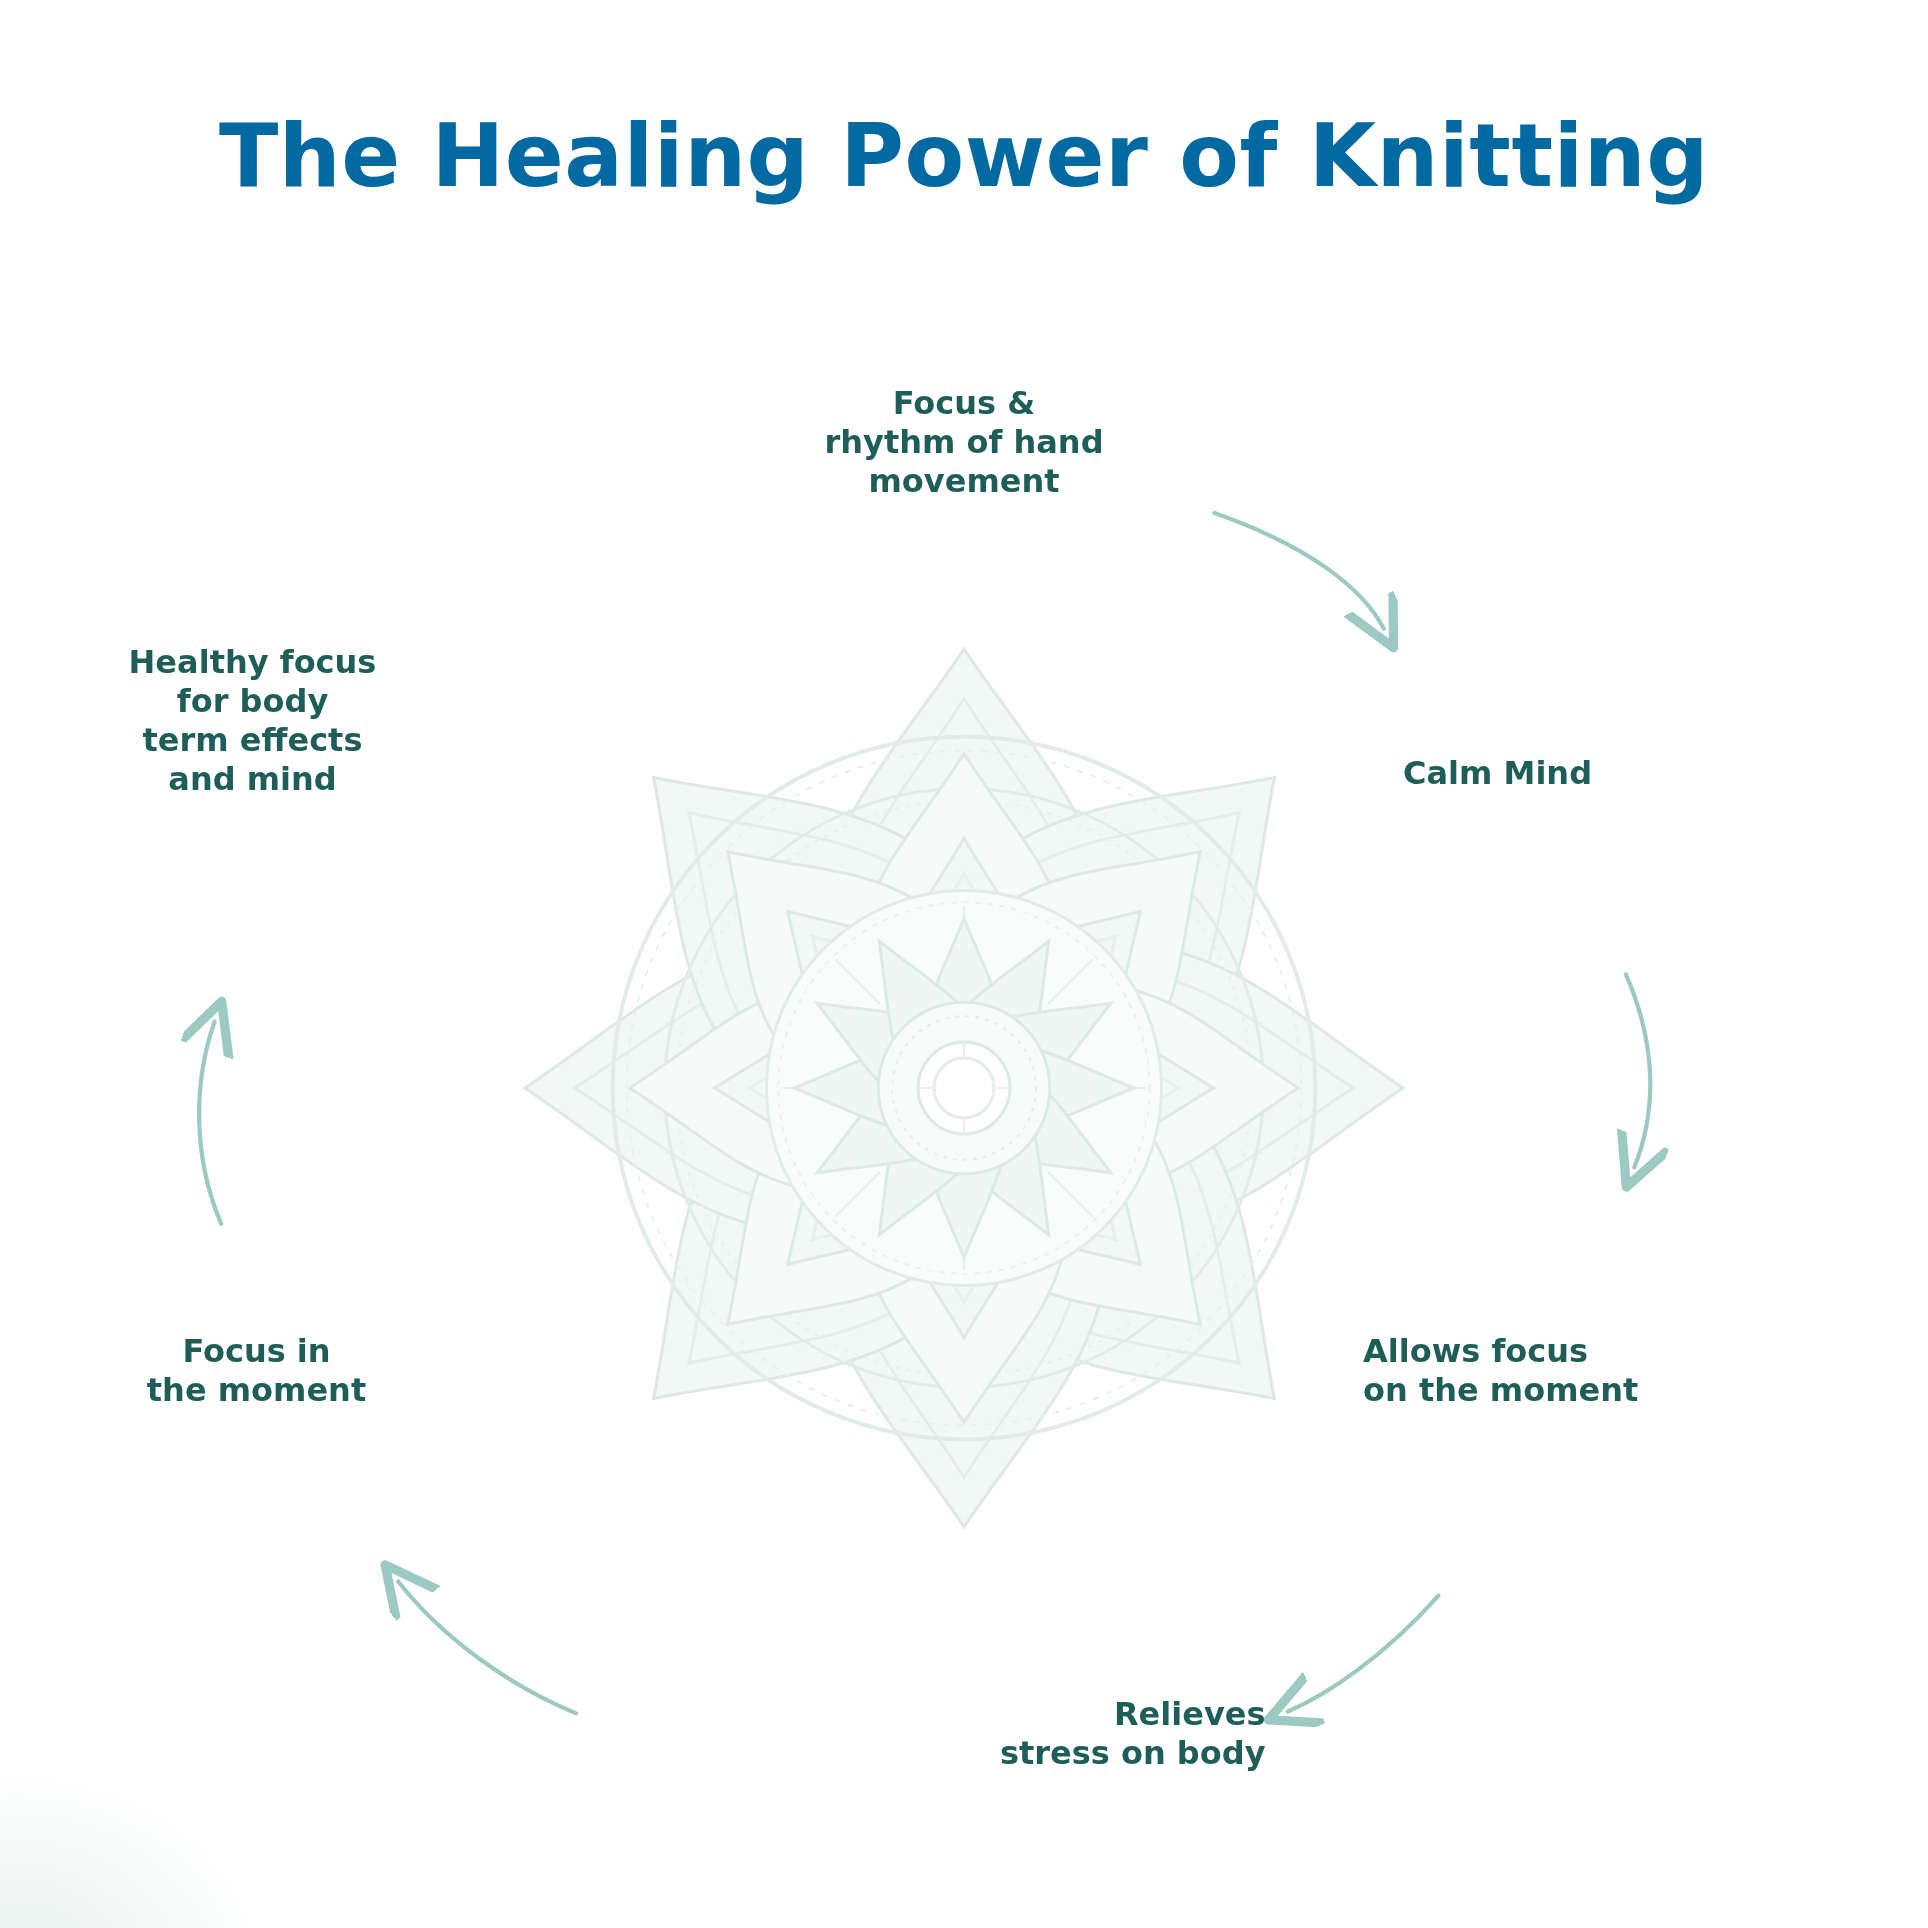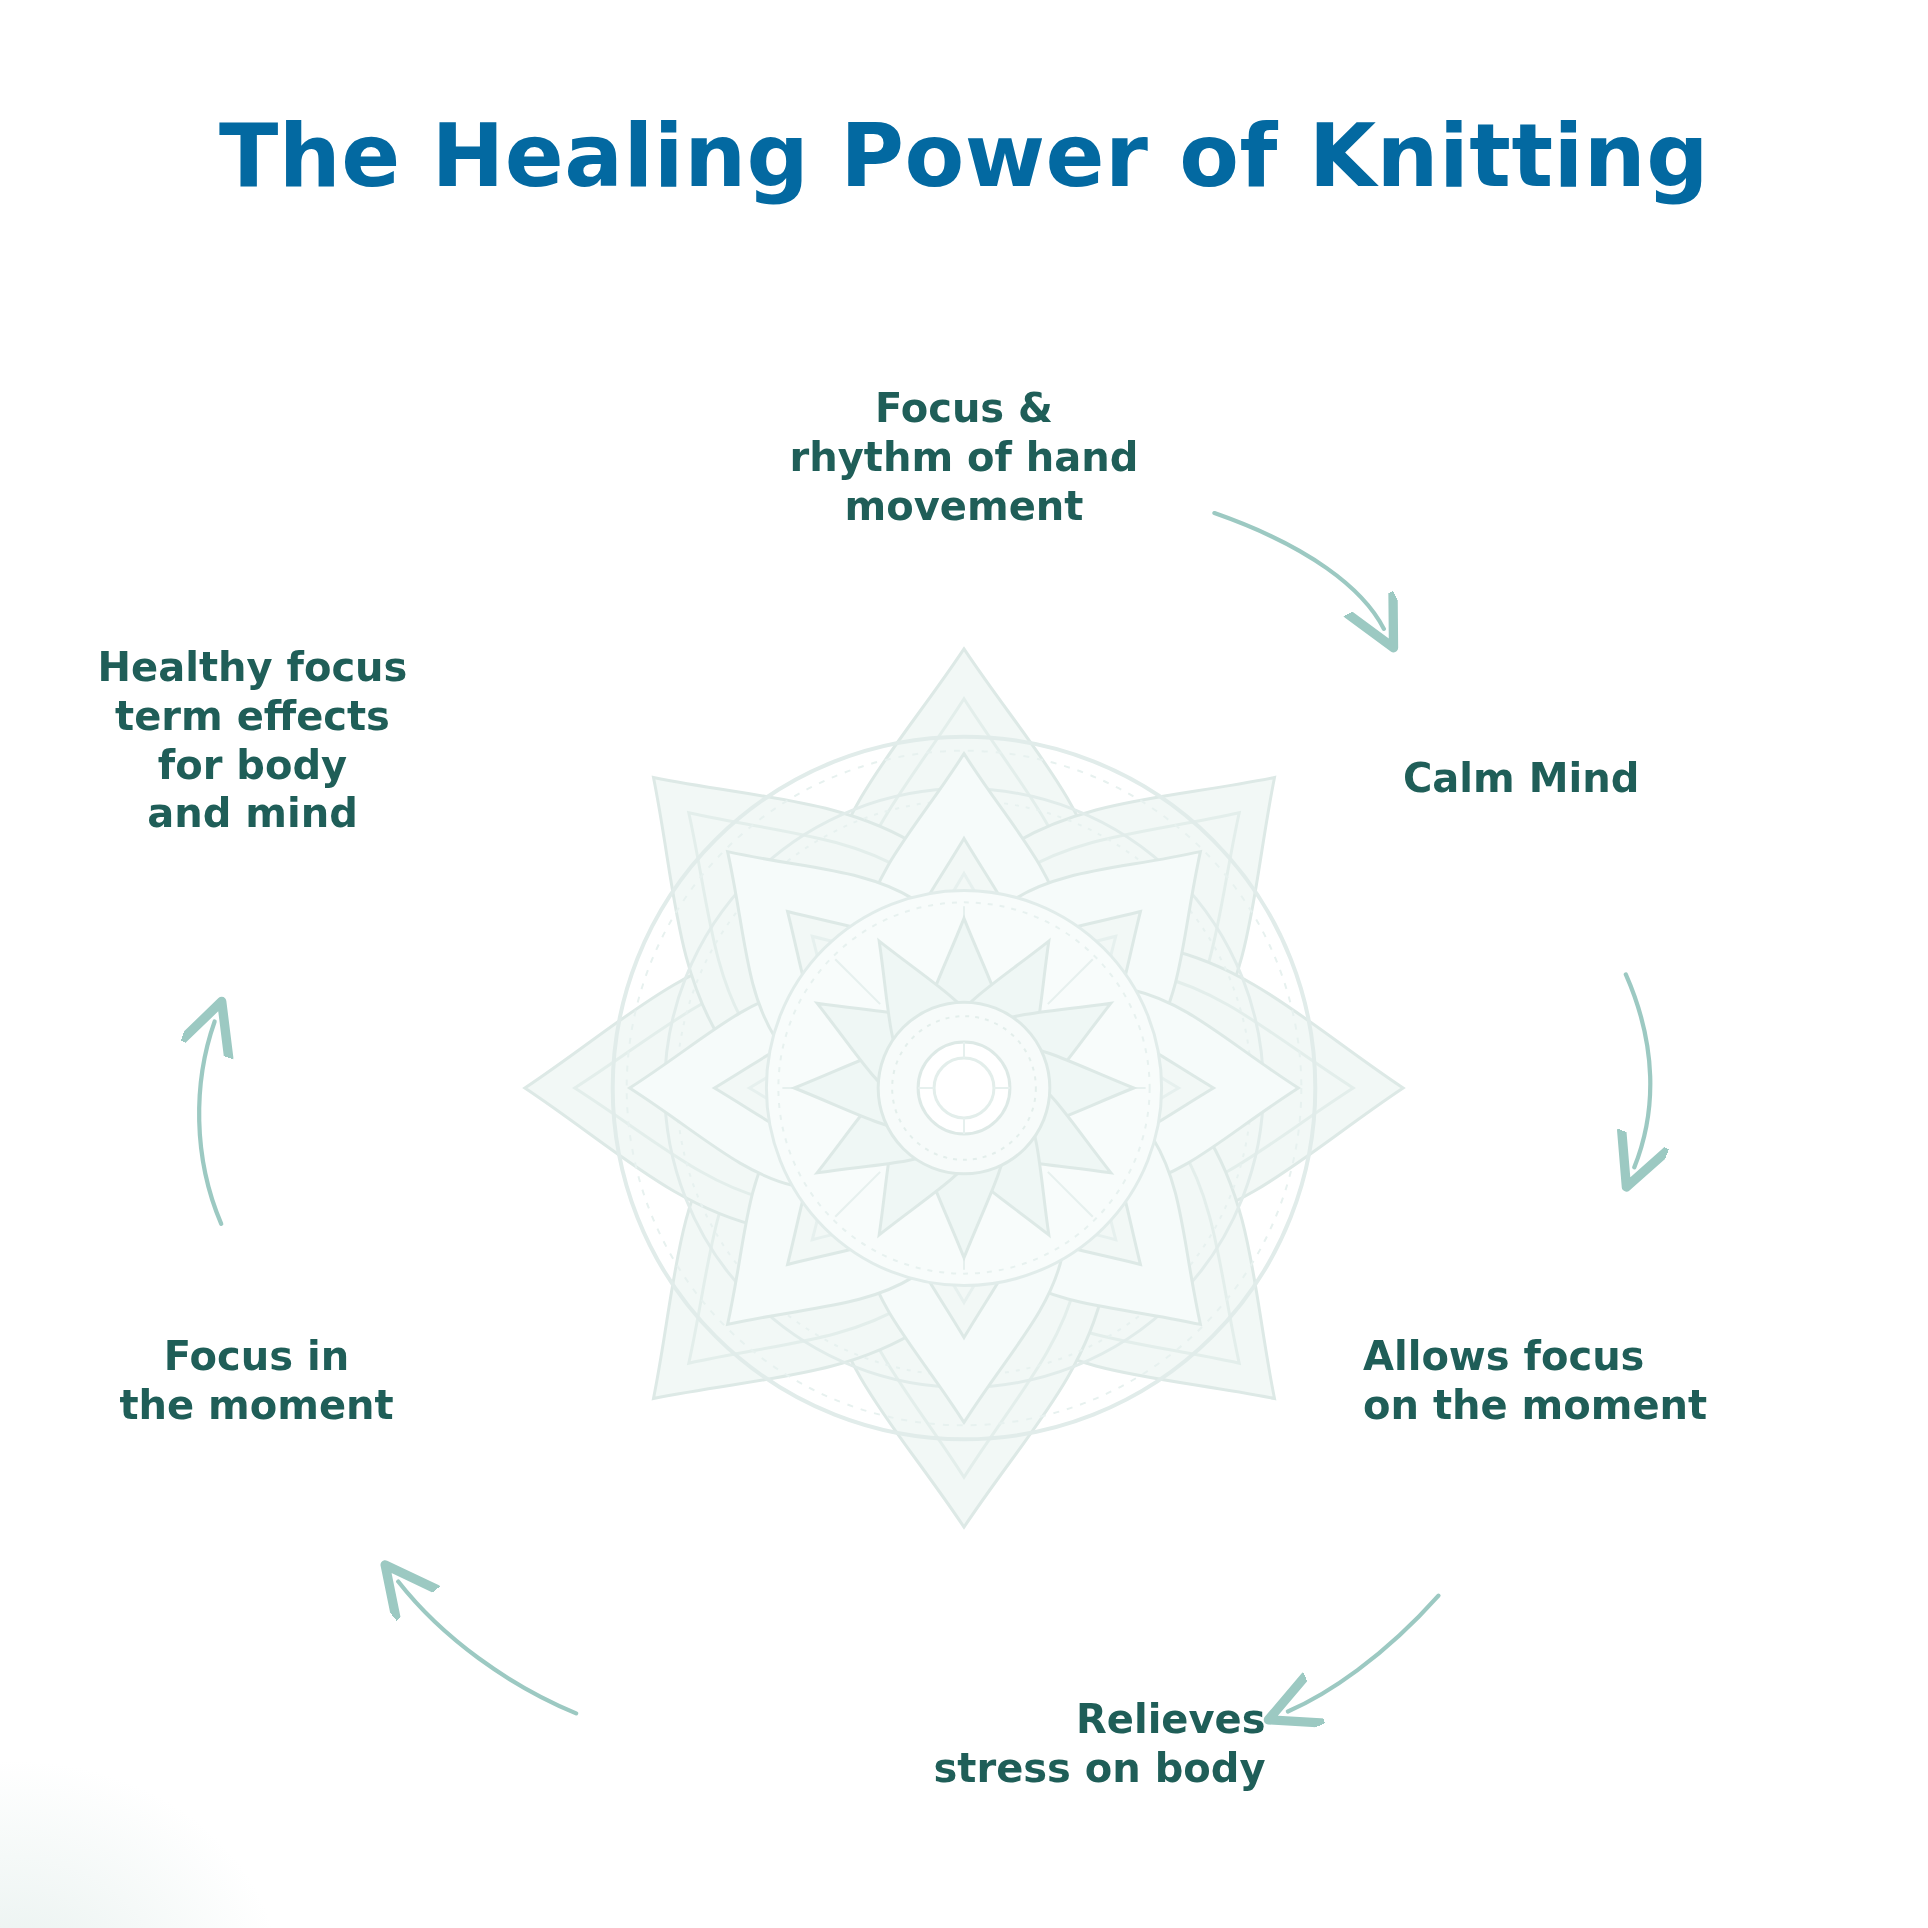--- a/index.html
+++ b/index.html
@@ -54,21 +54,21 @@
   }
   .arrows-layer {
     position: absolute;
     inset: 0;
     pointer-events: none;
   }
   .node-label {
     position: absolute;
     color: #1f5e58;
     font-weight: bold;
-    font-size: 40px;
+    font-size: 32px;
     line-height: 1.22;
     font-family: "DejaVu Sans", sans-serif;
   }
   .node-focus      { top: 384px;  left: 50%; transform: translateX(-50%); width: 490px; text-align: center; }
   .node-calm       { top: 754px;  left: 1403px; width: 395px; text-align: left; }
   .node-allows     { top: 1332px; left: 1363px; width: 395px; text-align: left; }
   .node-relieves   { top: 1695px; left: 50%; transform: translateX(-50%); width: 603px; text-align: right; }
   .node-peace      { top: 1332px; left: 87px;  width: 339px; text-align: center; }
   .node-healthy    { top: 643px;  left: 83px;  width: 339px; text-align: center; }
 </style>
@@ -211,19 +211,19 @@
     <div>stress on body</div>
   </div>
 
   <div class="node-label node-peace">
     <div>Focus in</div>
     <div>the moment</div>
   </div>
 
   <div class="node-label node-healthy">
     <div>Healthy focus</div>
+    <div>for body</div>
     <div>term effects</div>
-    <div>for body</div>
     <div>and mind</div>
   </div>
 
 </div>
 
 
 </body></html>

